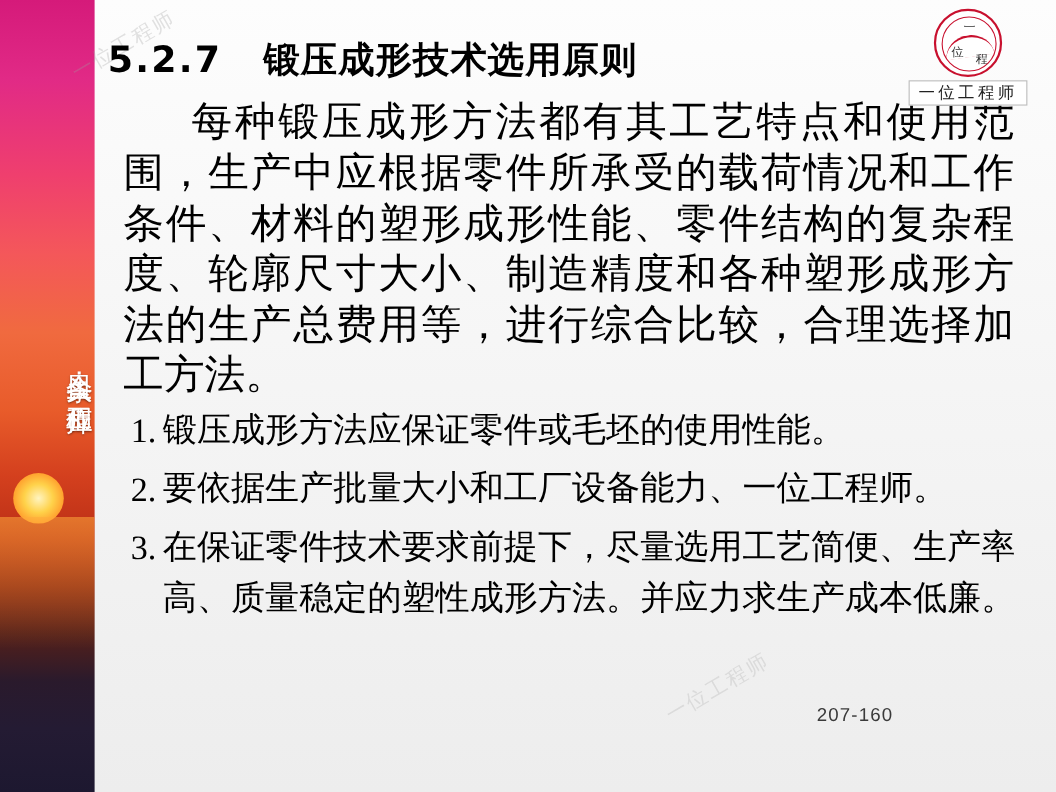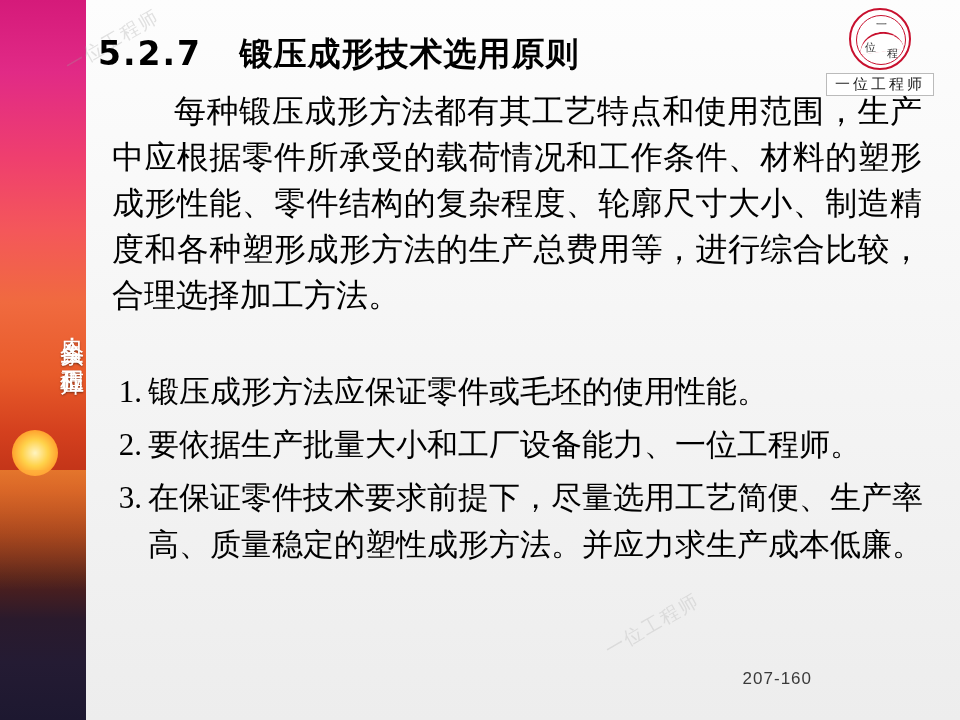--- a/index.html
+++ b/index.html
@@ -167,21 +167,21 @@
     letter-spacing: 1px;
     font-family: "DejaVu Sans", "Liberation Sans", sans-serif;
   }
   .title .num { letter-spacing: 2px; }
 
   .para {
     position: absolute;
     left: 26px;
     top: 88px;
     width: 810px;
-    font-size: 32px;
+    font-size: 37px;
     line-height: 46px;
     color: #000;
     text-indent: 62px;
     text-align: justify;
     font-family: "DejaVu Sans", "Liberation Sans", sans-serif;
   }
 
   .list {
     position: absolute;
     left: 12px;
@@ -207,21 +207,21 @@
     padding-right: 6px;
     font-family: "Liberation Serif", serif;
   }
   .list li .item-text {
     flex: 1 1 auto;
   }
 
   .page-num {
     position: absolute;
     right: 62px;
-    bottom: 31px;
+    bottom: 60px;
     font-size: 17px;
     color: #3a3a3a;
     font-family: "Liberation Sans", sans-serif;
     letter-spacing: 1px;
   }
   .footer-brand {
     position: absolute;
     right: 18px;
     bottom: 10px;
     font-size: 22px;

